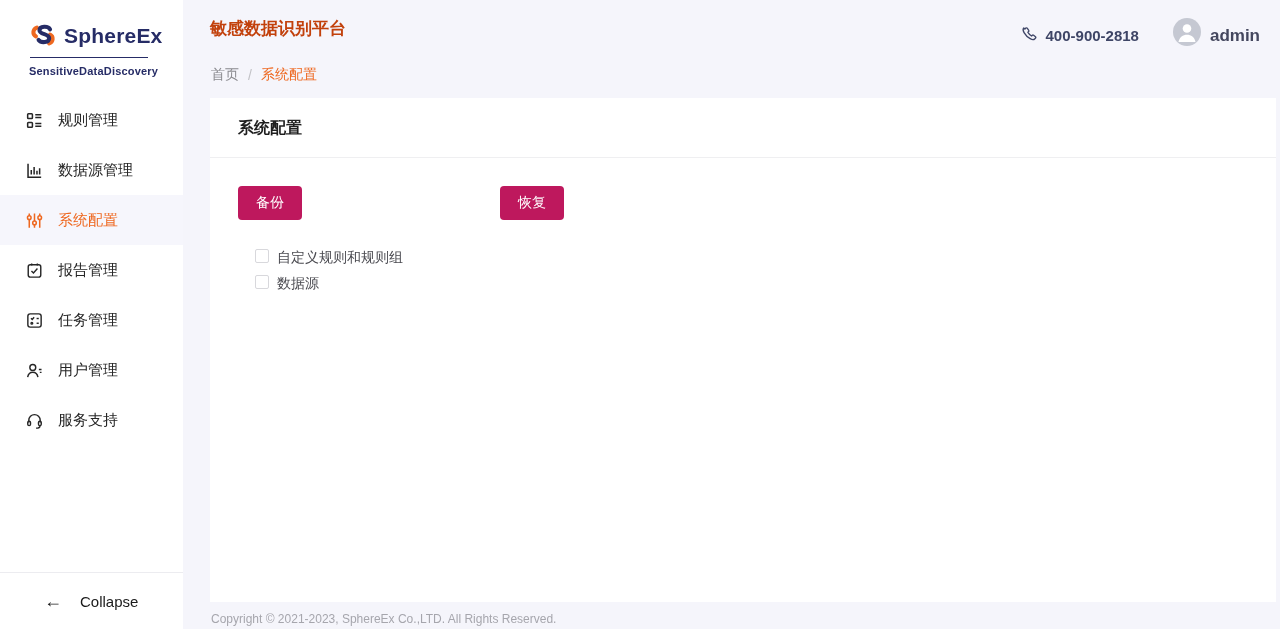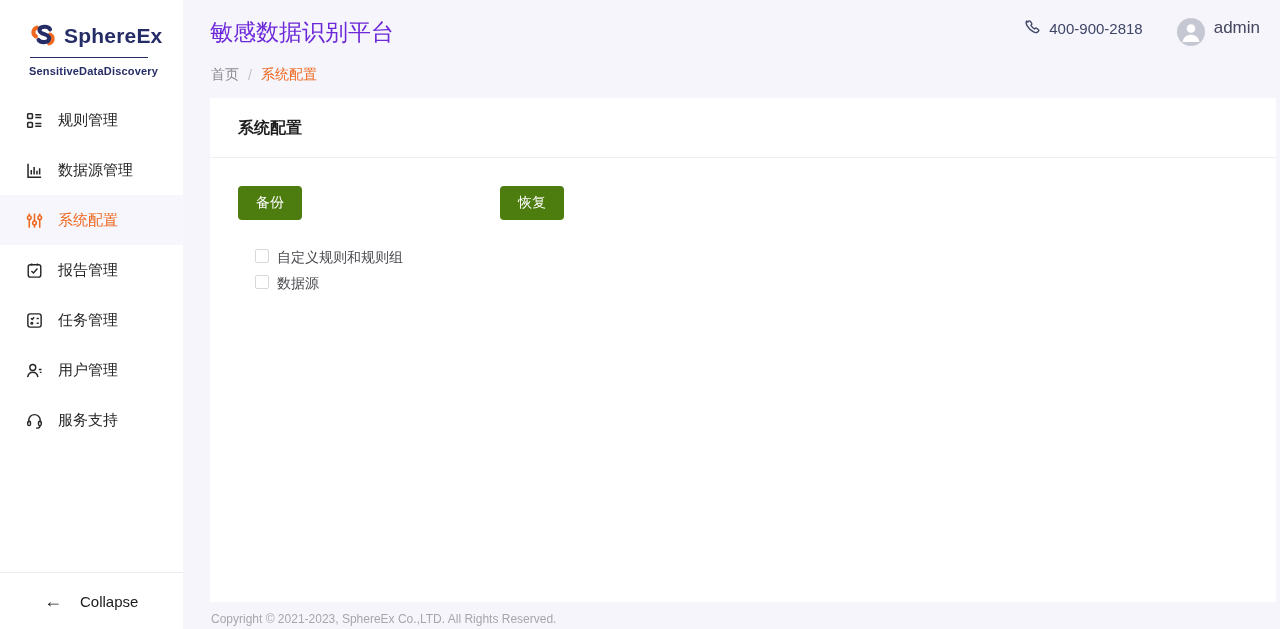--- a/index.html
+++ b/index.html
@@ -32,26 +32,26 @@
   .collapse-bar {
     position:absolute; bottom:0; left:0; width:183px; height:57px;
     border-top:1px solid #ececf0; display:flex; align-items:center;
     padding-left:44px; gap:18px; cursor:pointer; background:#fff;
   }
   .collapse-arrow { font-size:18px; color:#1a1a1a; line-height:1; }
   .collapse-label { font-size:15px; color:#1a1a1a; }
   
   .main { position:absolute; left:183px; top:0; width:1097px; height:629px; }
   .page-header { position:relative; height:98px; }
-  .page-title { position:absolute; left:27px; top:17px; font-size:23px; font-weight:400; color:#6d28d9; }
+  .page-title { position:absolute; left:27px; top:17px; font-size:17px; font-weight:700; color:#c2410c; }
   .breadcrumb { position:absolute; left:28px; top:66px; font-size:14px; display:flex; gap:9px; align-items:center; }
   .bc-home { color:#8a8a8f; cursor:pointer; }
   .bc-sep { color:#c2c2c6; }
   .bc-current { color:#ee6820; }
-  .header-right { position:absolute; right:20px; top:18px; display:flex; align-items:flex-start; }
+  .header-right { position:absolute; right:20px; top:18px; display:flex; align-items:flex-end;font-weight:bold; }
   .phone-group { display:flex; align-items:center; gap:8px; color:#3e4566; font-size:15px; }
   .avatar {
     width:28px; height:28px; border-radius:50%; background:#c5c8d2;
     margin-left:34px; overflow:hidden; display:flex; align-items:center; justify-content:center;
   }
   .admin-name { margin-left:9px; font-size:17px; color:#44475e; }
   
   .card {
     margin:0 4px 0 27px; background:#ffffff; height:504px; position:relative;
   }
@@ -60,21 +60,21 @@
     border-bottom:1px solid #efeff1;
   }
   .tabs { margin:0 28px; padding-top:21px; display:flex; gap:30px; border-bottom:1px solid #e9e9eb; }
   .tab { font-size:14px; padding-bottom:13px; color:#303030; cursor:pointer; position:relative; }
   .tab.active { color:#ee6820; }
   .tab.active::after {
     content:""; position:absolute; left:0; right:0; bottom:-1px; height:2px; background:#ee6820;
   }
   .btn-row { margin:28px 28px 0 28px; display:flex; }
   .btn {
-    min-width:62px; height:34px; padding:0 18px; background:#4d7c0f; color:#ffffff;
+    min-width:62px; height:34px; padding:0 18px; background:#be185d; color:#ffffff;
     border:none; border-radius:4px; font-size:14px; cursor:pointer;
     font-family:inherit; display:inline-flex; align-items:center; justify-content:center;
   }
   .btn-restore { margin-left:198px; }
   .checks { margin:29px 28px 0 29px; display:flex; flex-direction:column; gap:8px; }
   .check-row { display:flex; align-items:flex-start; gap:8px; cursor:pointer;padding-left:16px; }
   .checkbox {
     width:14px; height:14px; border:1px solid #d8d8dc; border-radius:2px; background:#fff; flex:0 0 auto;
   }
   .check-label { font-size:14px; color:#4a4a50; }

